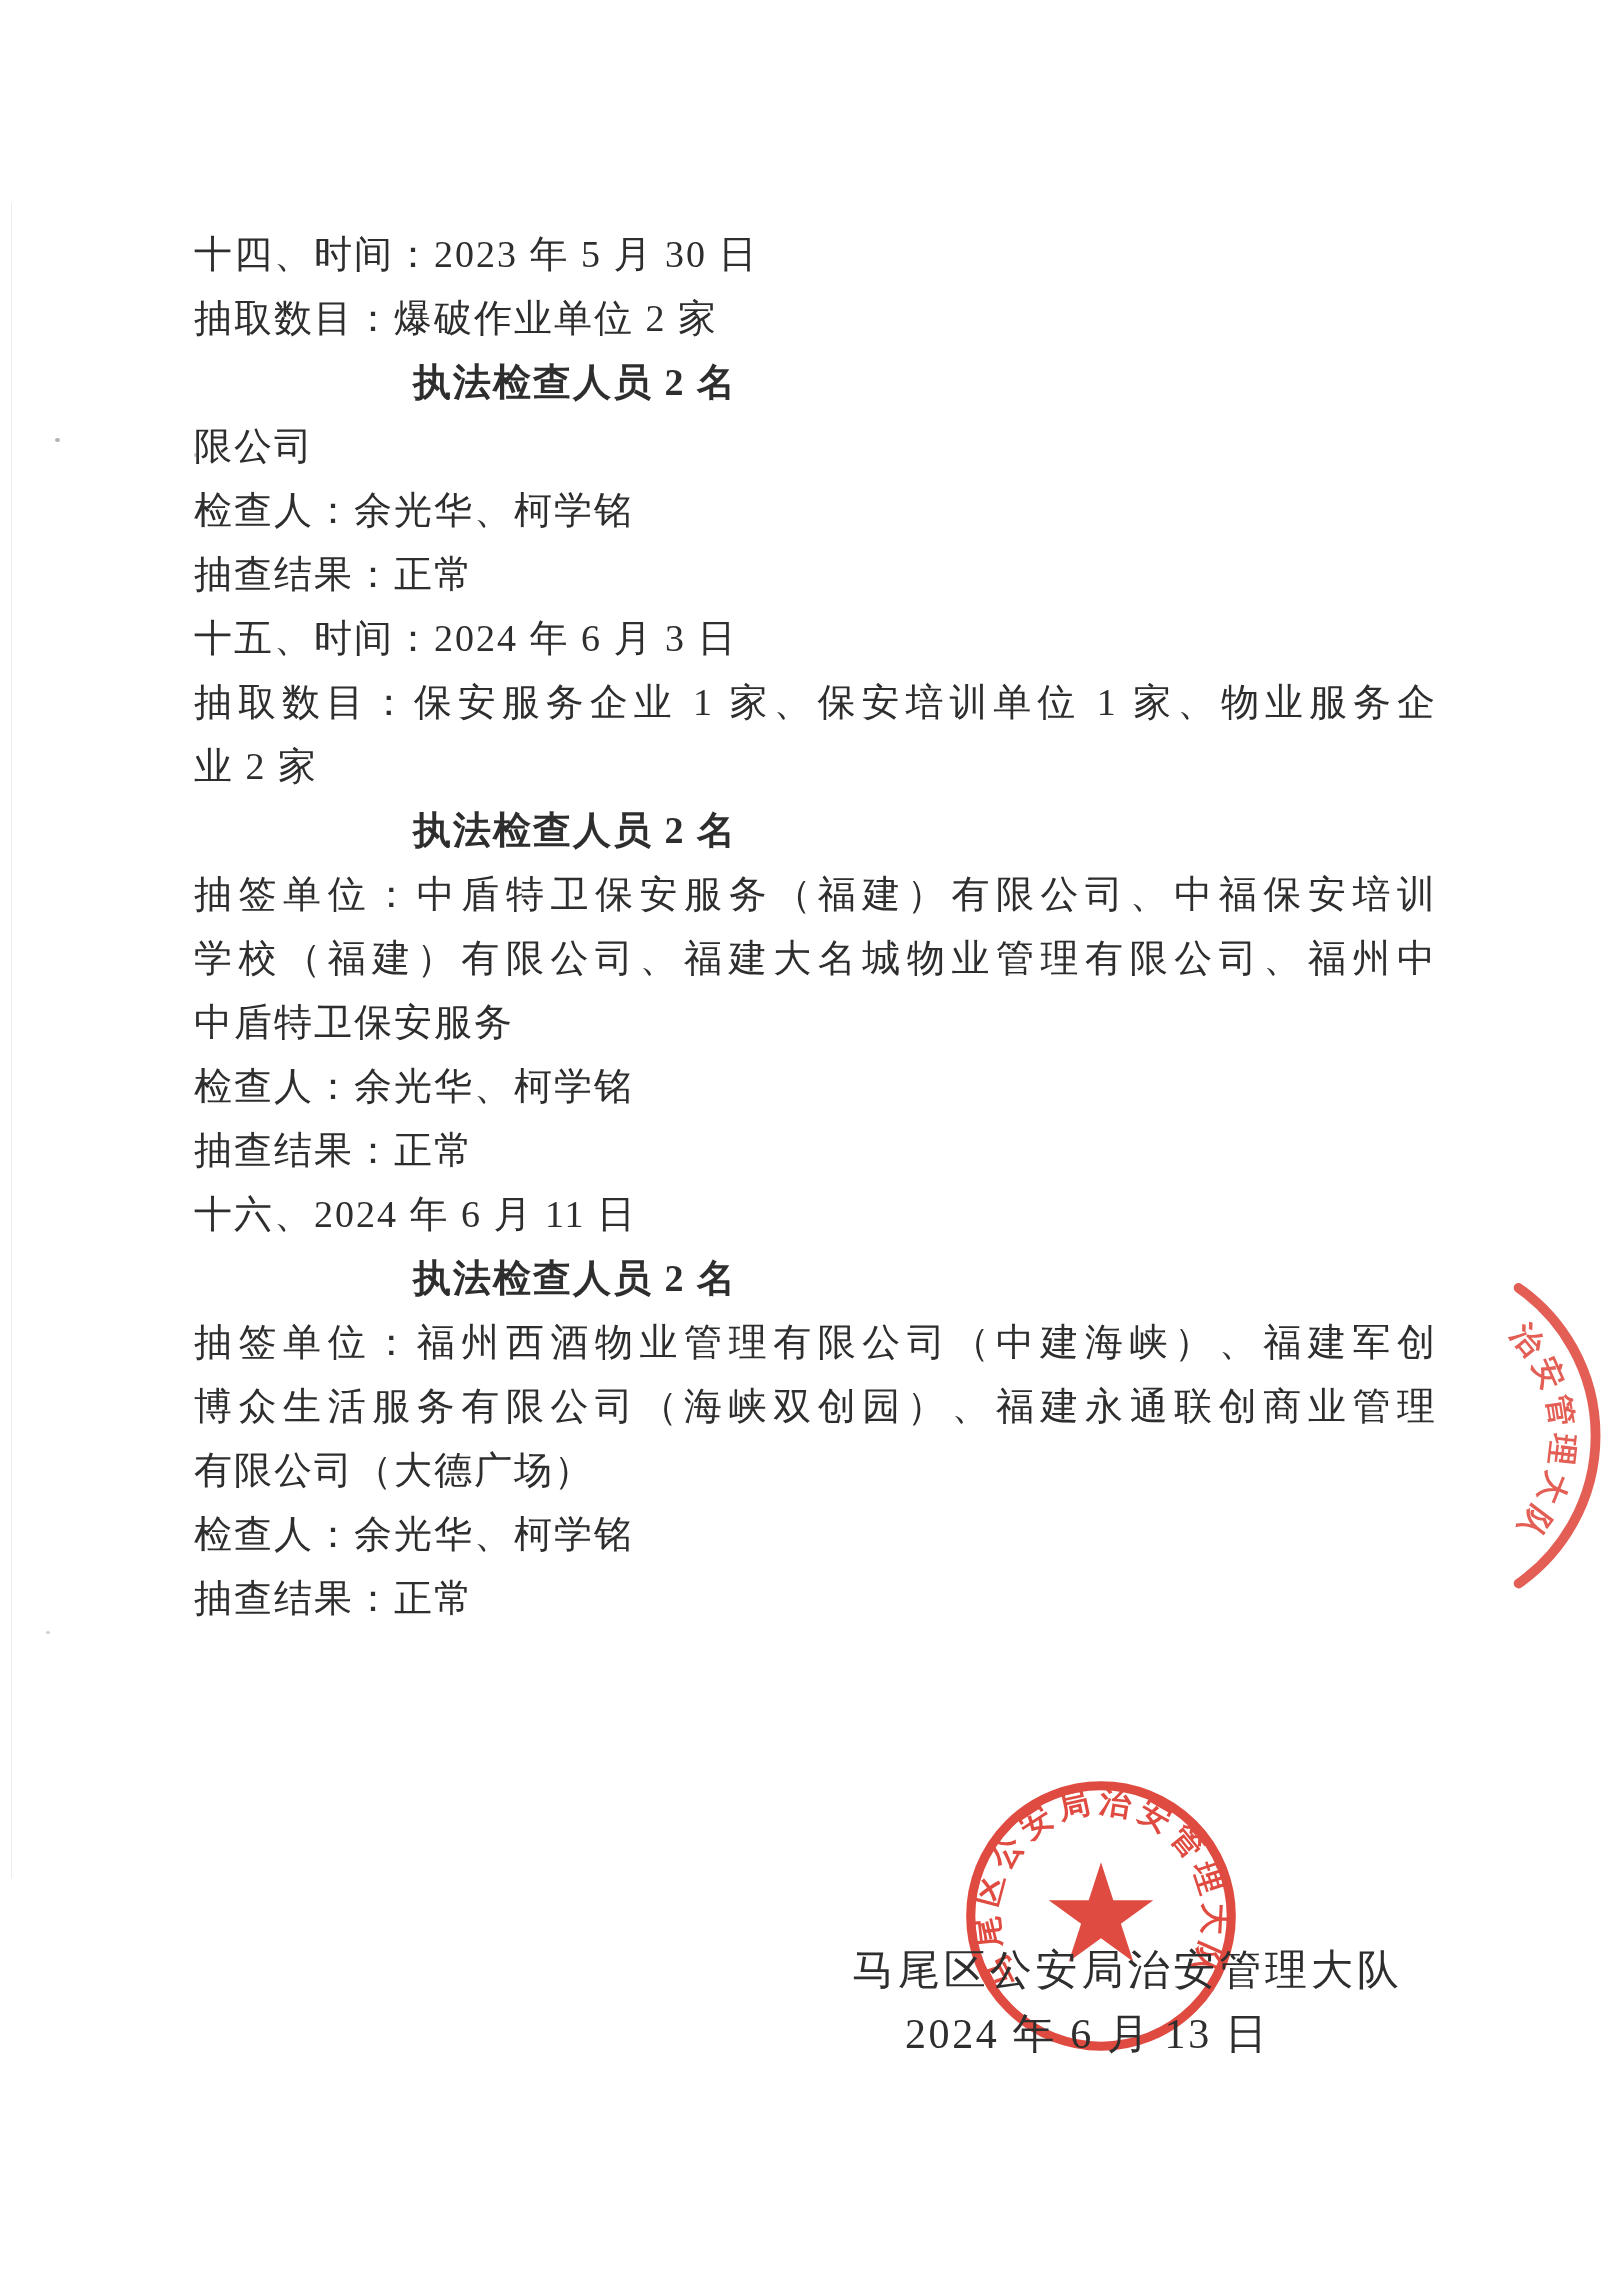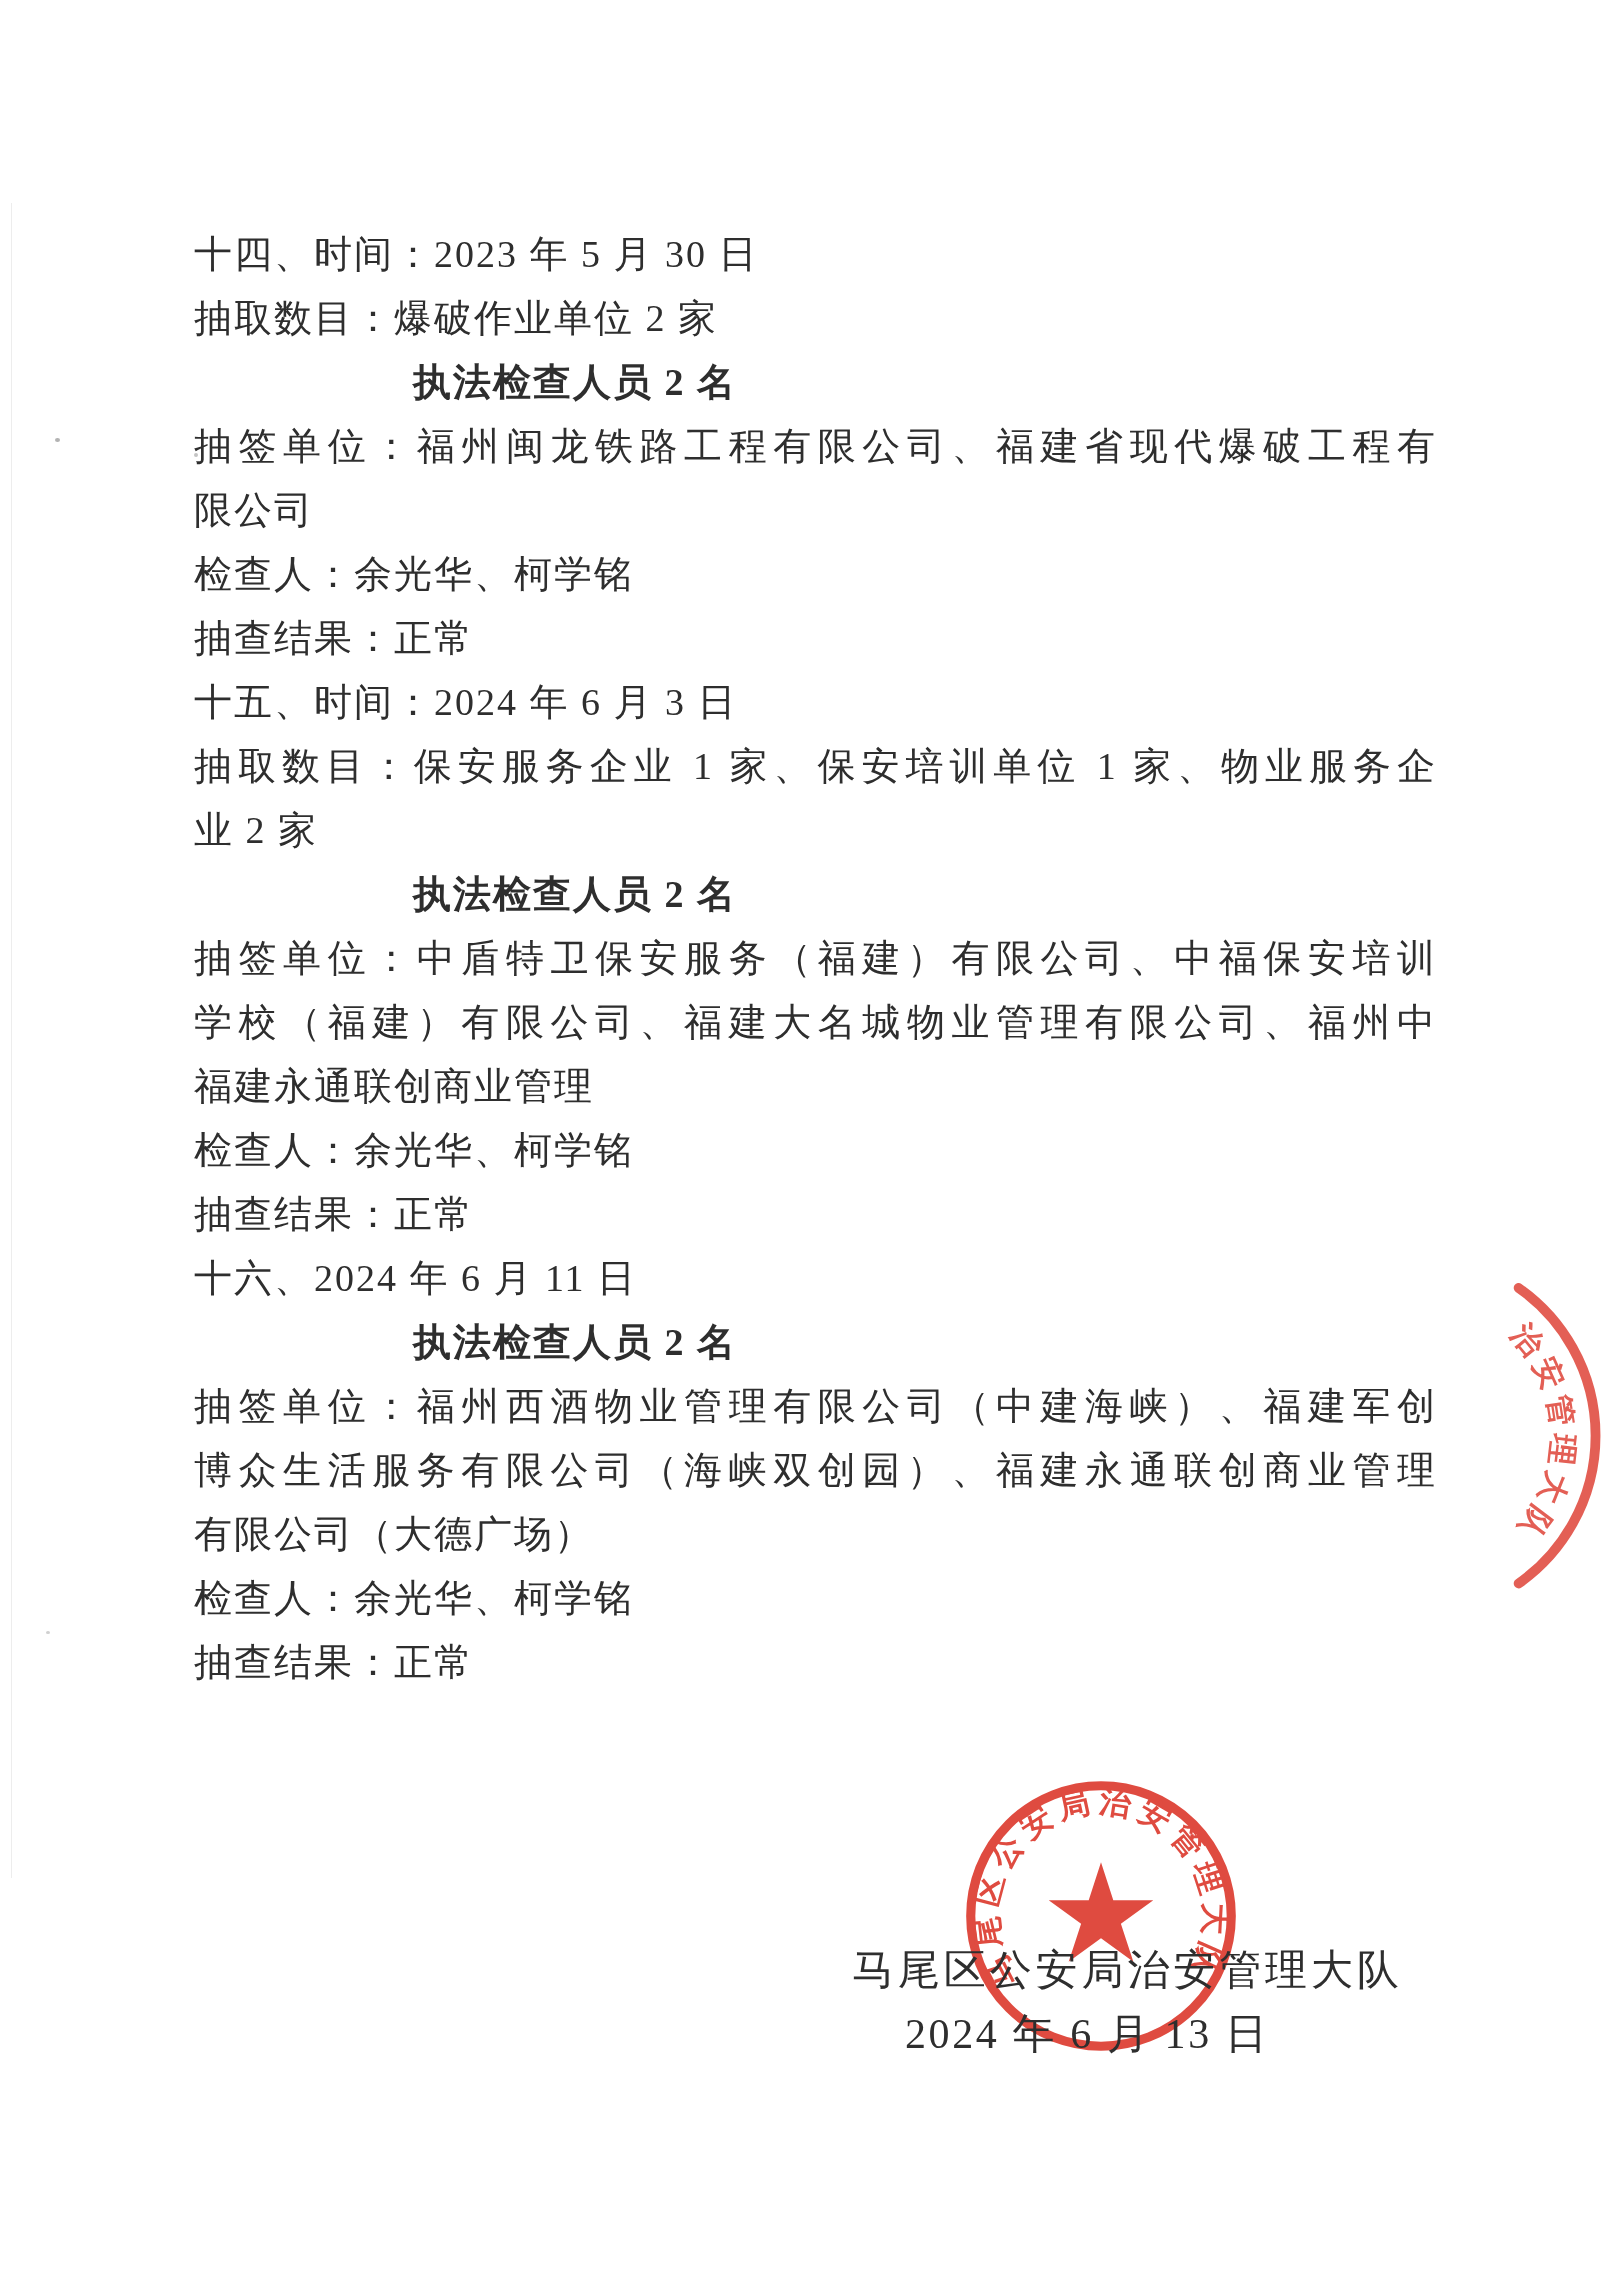--- a/index.html
+++ b/index.html
@@ -70,31 +70,30 @@
     <path id="mainRingPath" d="M 99 321.6 A 158 158 0 1 1 341 321.6" fill="none"></path>
     <text class="seal-ring-text" font-size="48" letter-spacing="10" fill="#dd3b2f">
       <textPath href="#mainRingPath" startOffset="6">马尾区公安局治安管理大队</textPath>
     </text>
   </svg>
 
   <div class="content">
     <div class="line">十四、时间：2023 年 5 月 30 日</div>
     <div class="line">抽取数目：爆破作业单位 2 家</div>
     <div class="line indent">执法检查人员 2 名</div>
-    <div class="line justify">抽签单位：福州闽龙铁路工程有限公司、福建省现代爆破工程有</div>
     <div class="line">限公司</div>
     <div class="line">检查人：余光华、柯学铭</div>
     <div class="line">抽查结果：正常</div>
     <div class="line">十五、时间：2024 年 6 月 3 日</div>
     <div class="line justify">抽取数目：保安服务企业 1 家、保安培训单位 1 家、物业服务企</div>
     <div class="line">业 2 家</div>
     <div class="line indent">执法检查人员 2 名</div>
     <div class="line justify">抽签单位：中盾特卫保安服务（福建）有限公司、中福保安培训</div>
     <div class="line justify">学校（福建）有限公司、福建大名城物业管理有限公司、福州中</div>
-    <div class="line">福建永通联创商业管理</div>
+    <div class="line">中盾特卫保安服务</div>
     <div class="line">检查人：余光华、柯学铭</div>
     <div class="line">抽查结果：正常</div>
     <div class="line">十六、2024 年 6 月 11 日</div>
     <div class="line indent">执法检查人员 2 名</div>
     <div class="line justify">抽签单位：福州西酒物业管理有限公司（中建海峡）、福建军创</div>
     <div class="line justify">博众生活服务有限公司（海峡双创园）、福建永通联创商业管理</div>
     <div class="line">有限公司（大德广场）</div>
     <div class="line">检查人：余光华、柯学铭</div>
     <div class="line">抽查结果：正常</div>
   </div>

